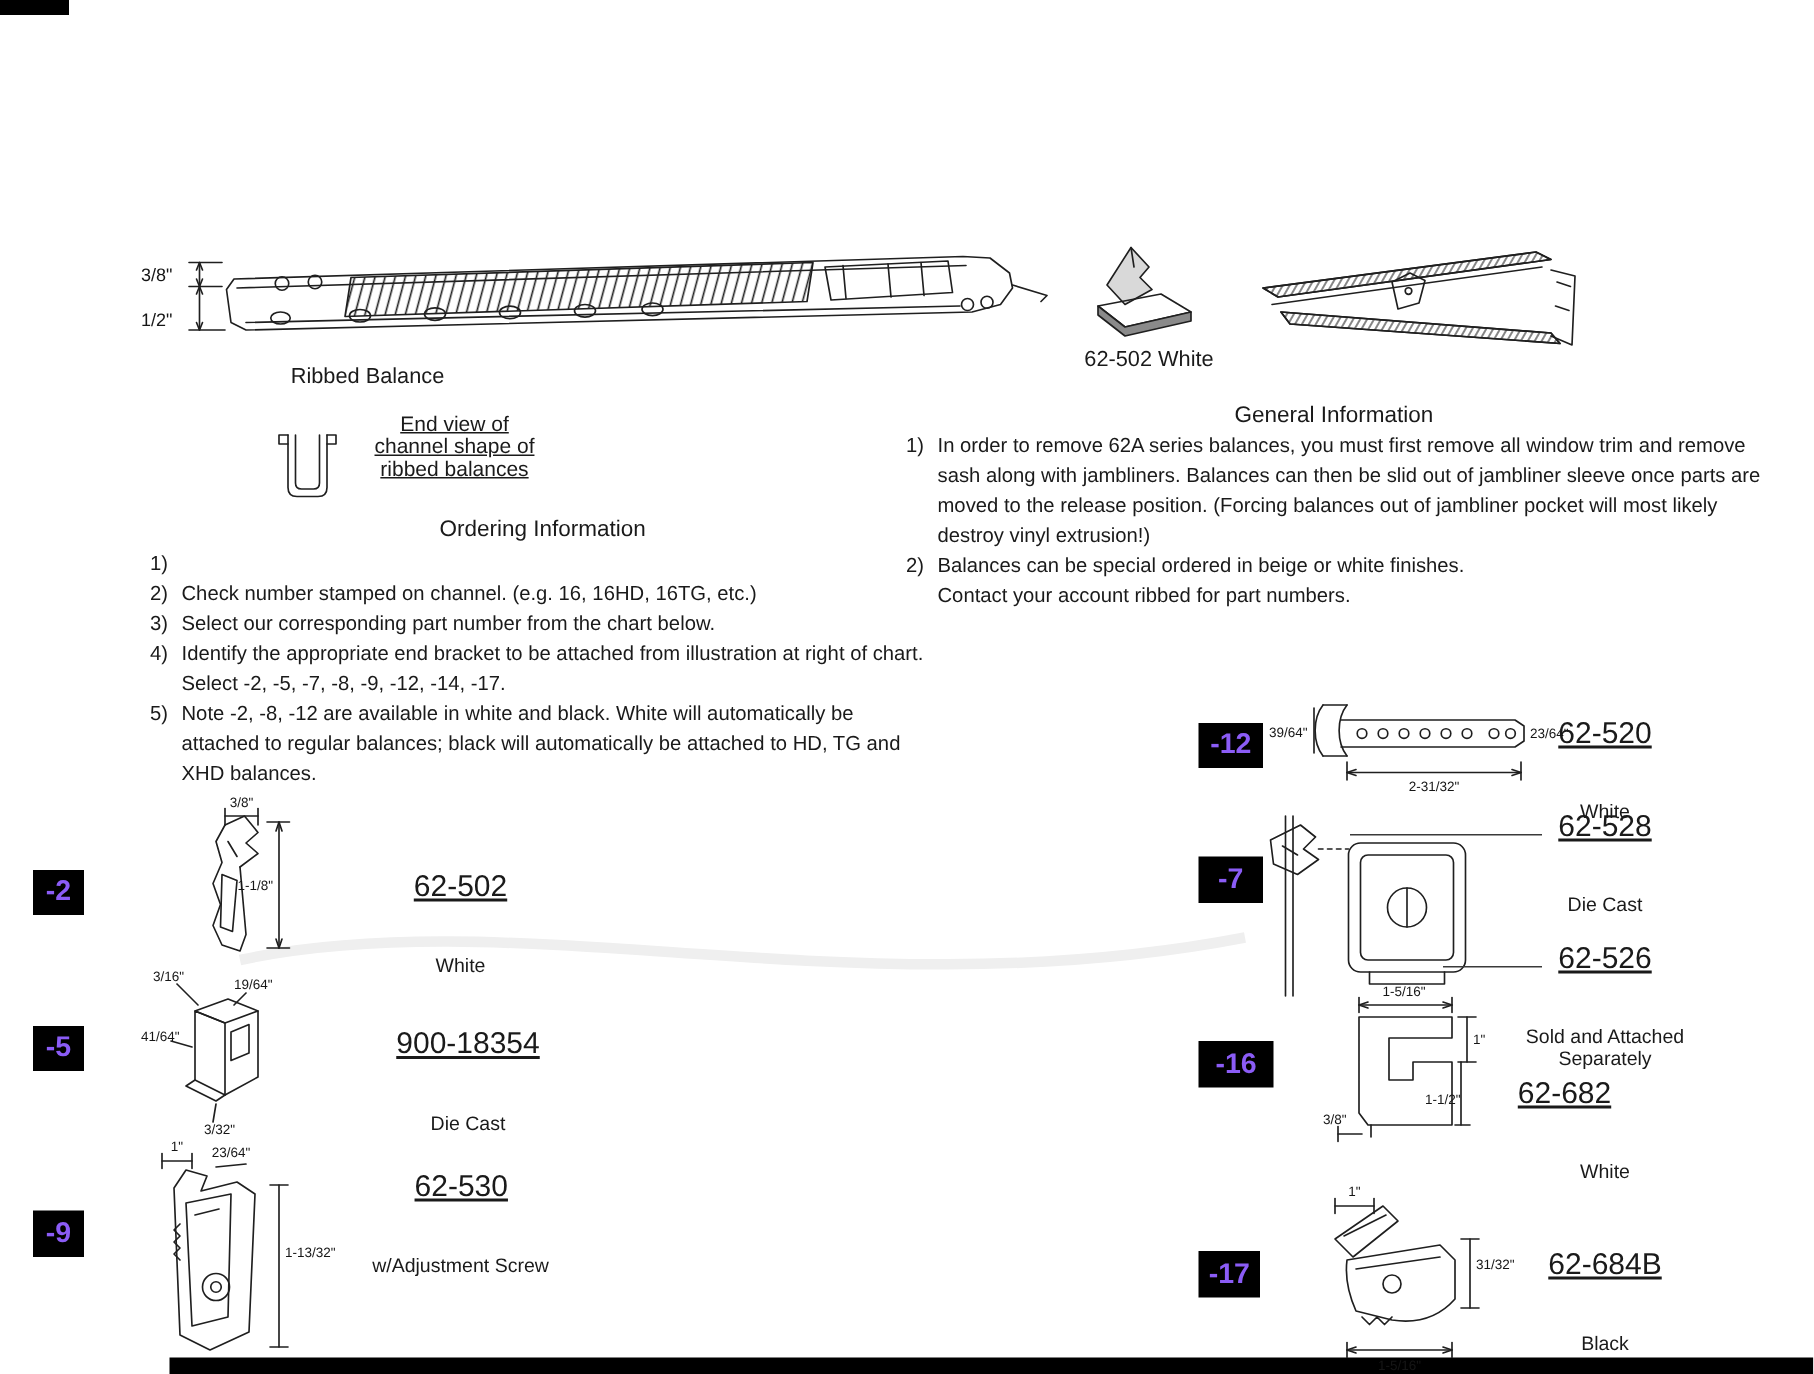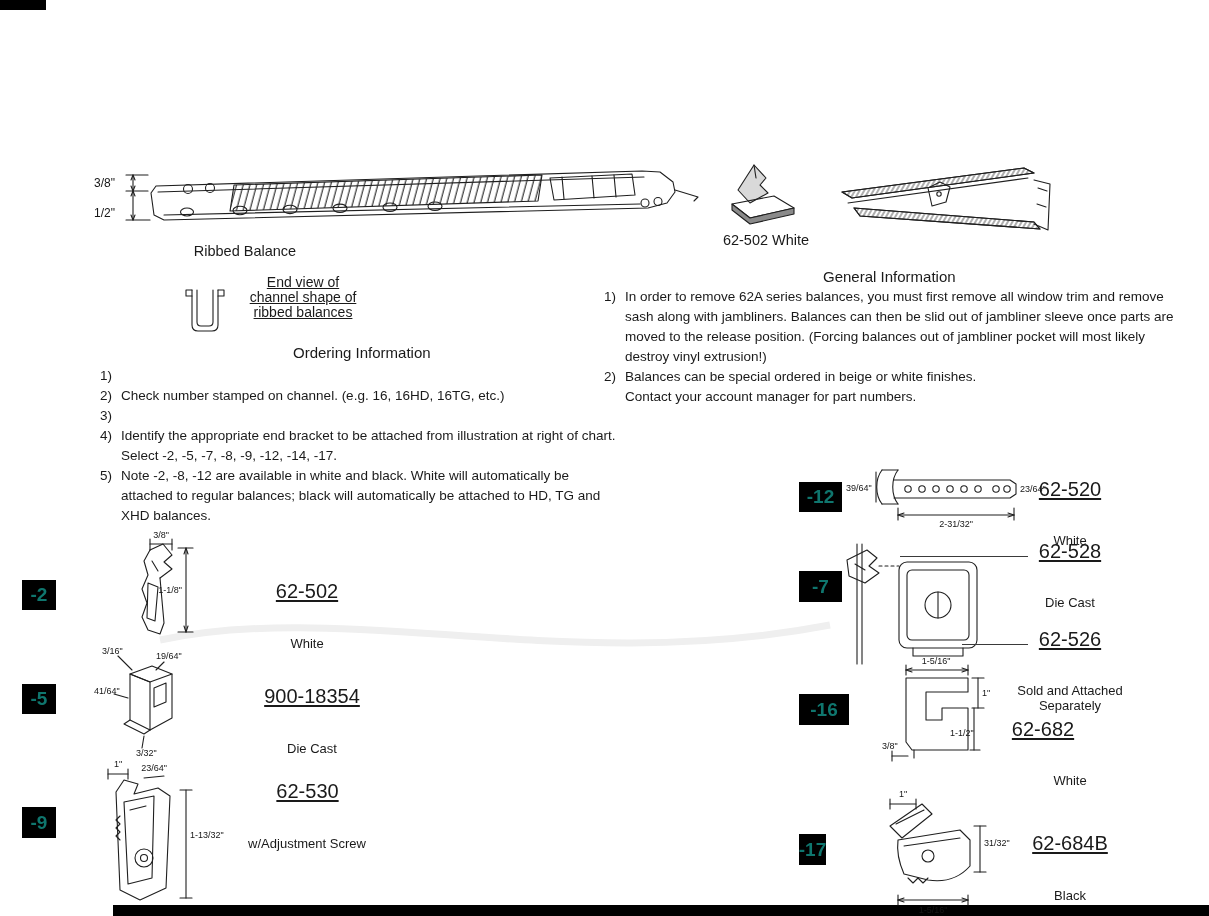--- a/index.html
+++ b/index.html
@@ -3,21 +3,21 @@
 <meta charset="utf-8">
 <style>
   html,body{margin:0;padding:0;background:#ffffff;}
   .page{position:relative;width:1209px;height:916px;background:#ffffff;overflow:hidden;
         font-family:"Liberation Sans","DejaVu Sans",sans-serif;color:#1a1a1a;}
   .abs{position:absolute;}
   .title{font-size:15px;}
   .list{font-size:13.5px;line-height:20px;}
   .li{display:flex;}
   .num{flex:0 0 21px;}
-  .tagbox{background:#000;color:#0f766e;font-weight:700;font-size:19px;
+  .tagbox{background:#000;color:#8b5cf6;font-weight:700;font-size:19px;
           display:flex;align-items:center;justify-content:center;}
   .pn{font-size:20px;text-decoration:underline;text-underline-offset:2px;text-align:center;}
   .pd{font-size:13px;text-align:center;margin-top:36px;}
   .cap{font-size:14px;line-height:15px;text-align:center;white-space:pre-line;text-decoration:underline;}
   .lbl{font-size:14.5px;text-align:center;}
   .leader{position:absolute;height:1px;background:#3a3a3a;}
   .sk{stroke:#1f1f1f;fill:none;stroke-width:1.1;stroke-linejoin:round;stroke-linecap:round;}
   .dim{font-size:9px;fill:#161616;font-family:"Liberation Sans","DejaVu Sans",sans-serif;}
   .barblack{background:#000;}
 </style>
@@ -118,20 +118,21 @@
   <div class="abs list" style="left:100px;top:366px;width:520px">
     <div class="li">
         <span class="num">1)</span>
       </div>
     <div class="li">
         <span class="num">2)</span>
         <span>Check number stamped on channel. (e.g. 16, 16HD, 16TG, etc.)</span>
       </div>
     <div class="li">
         <span class="num">3)</span>
+        <span>Select our corresponding part number from the chart below.</span>
       </div>
     <div class="li">
         <span class="num">4)</span>
         <span>Identify the appropriate end bracket to be attached from illustration at right of chart. Select -2, -5, -7, -8, -9, -12, -14, -17.</span>
       </div>
     <div class="li">
         <span class="num">5)</span>
         <span>Note -2, -8, -12 are available in white and black. White will automatically be attached to regular balances; black will automatically be attached to HD, TG and XHD balances.</span>
       </div>
   </div>
@@ -141,21 +142,21 @@
     <div class="li">
         <span class="num">1)</span>
         <span>In order to remove 62A series balances, you must first remove all window trim and remove sash along with jambliners. Balances can then be slid out of jambliner sleeve once parts are moved to the release position. (Forcing balances out of jambliner pocket will most likely destroy vinyl extrusion!)</span>
       </div>
     <div class="li">
         <span class="num">2)</span>
         <span>Balances can be special ordered in beige or white finishes.</span>
       </div>
     <div class="li">
         <span class="num"></span>
-        <span>Contact your account manager for part numbers.</span>
+        <span>Contact your account ribbed for part numbers.</span>
       </div>
   </div>
 
   <div class="abs tagbox" style="left:22px;top:580px;width:34px;height:30px">-2</div>
   <svg class="abs" style="left:108px;top:531px" width="112" height="112" viewBox="0 0 112 112">
     <g class="sk">
       <line x1="42" y1="8" x2="42" y2="19"></line>
         <line x1="64" y1="8" x2="64" y2="19"></line>
         <line x1="42" y1="13" x2="64" y2="13"></line>
       <line x1="70" y1="17" x2="85" y2="17"></line>
@@ -288,21 +289,21 @@
         <line x1="12" y1="95" x2="12" y2="105"></line>
     </g>
     <text class="dim" x="56" y="8" text-anchor="middle">1-5/16"</text>
     <text class="dim" x="102" y="40">1"</text>
     <text class="dim" x="70" y="80">1-1/2"</text>
     <text class="dim" x="2" y="93">3/8"</text>
   </svg>
   <div class="abs pn" style="left:1003px;top:718px;width:80px">62-682</div>
   <div class="abs pd" style="left:1030px;top:737px;width:80px">White</div>
 
-  <div class="abs tagbox" style="left:799px;top:834px;width:27px;height:31px">-17</div>
+  <div class="abs tagbox" style="left:799px;top:834px;width:41px;height:31px">-17</div>
   <svg class="abs" style="left:868px;top:786px" width="144" height="130" viewBox="0 0 144 130">
     <g class="sk">
       <line x1="22" y1="18" x2="48" y2="18"></line>
         <line x1="22" y1="13" x2="22" y2="23"></line>
         <line x1="48" y1="13" x2="48" y2="23"></line>
       <path d="M22,40 L54,18 L64,28 L34,52 Z"></path>
       <line x1="28" y1="38" x2="56" y2="24"></line>
       <path d="M30,54 L92,44 L102,54 L102,80 Q86,98 60,94 L36,88 Q28,70 30,54 Z"></path>
       <path d="M36,60 L92,52"></path>
       <circle cx="60" cy="70" r="6"></circle>

